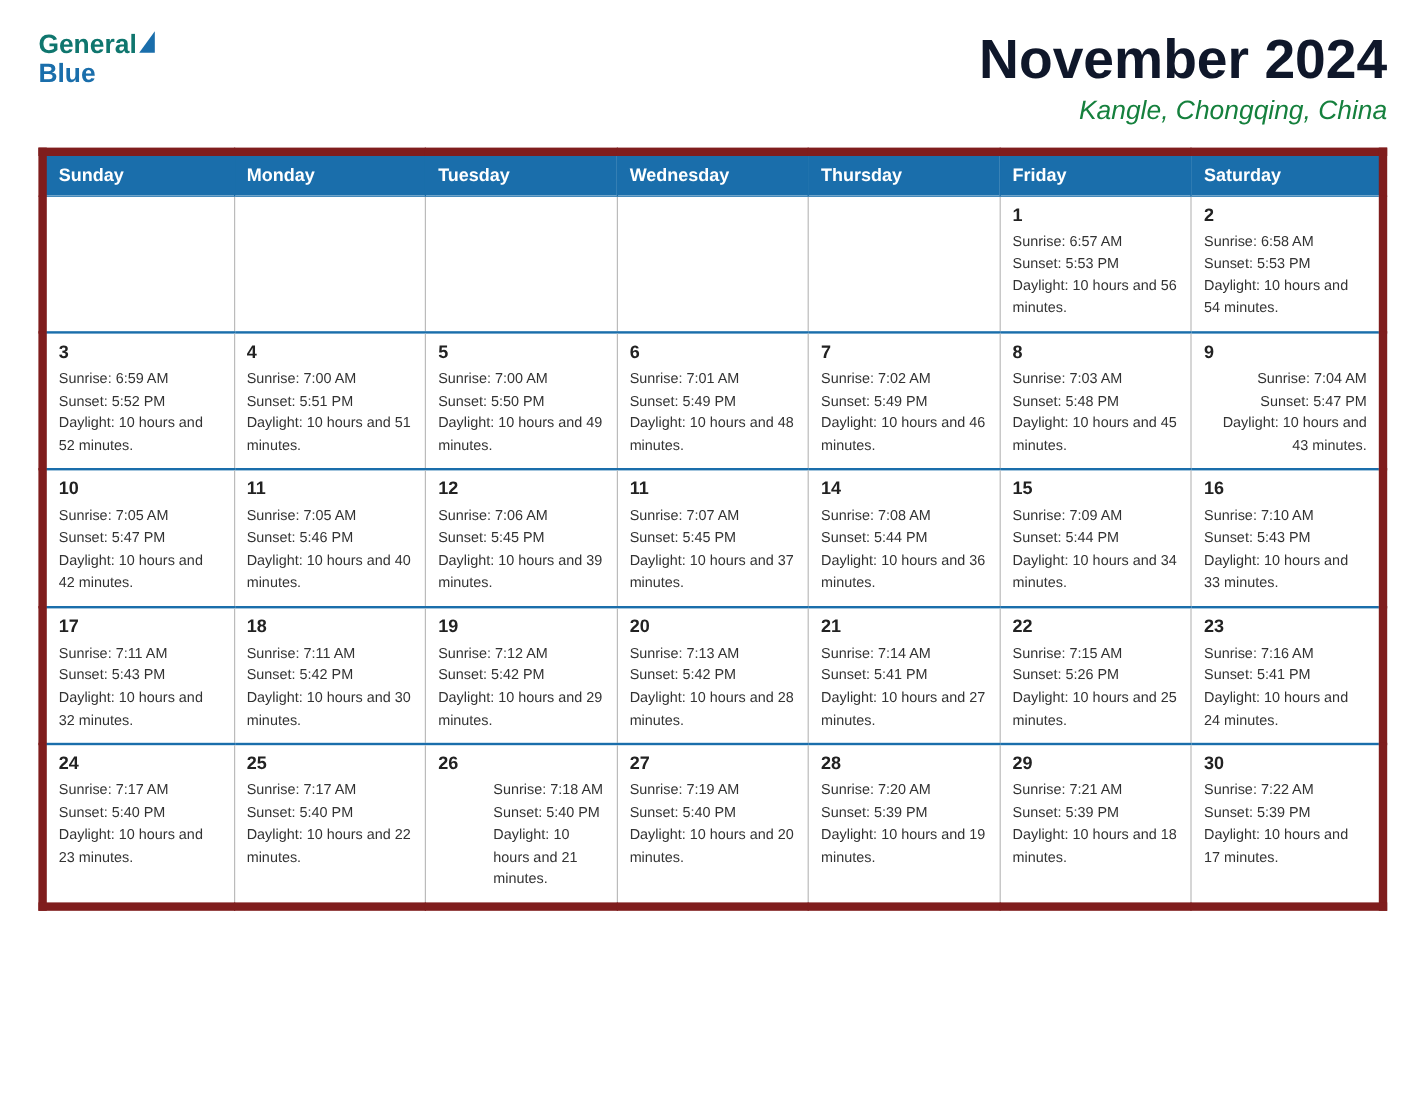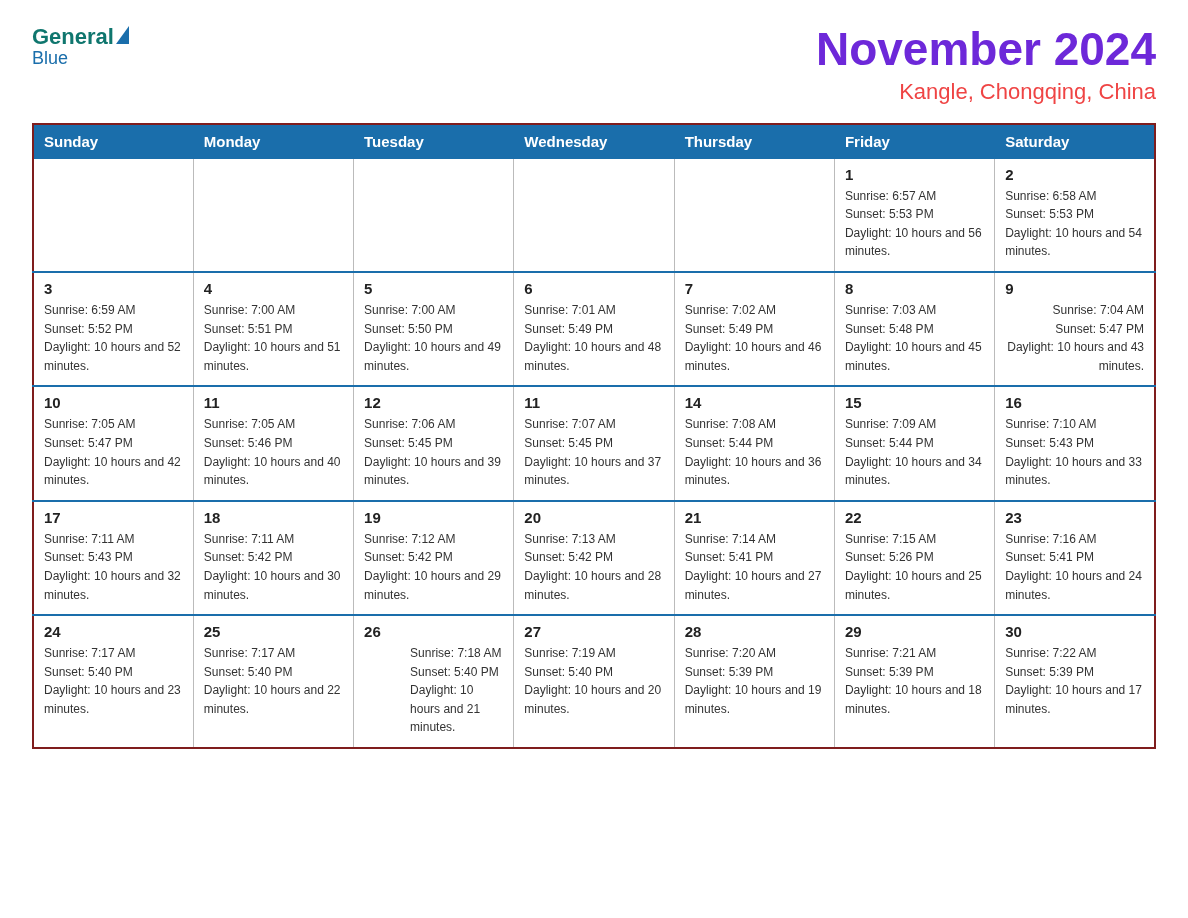--- a/index.html
+++ b/index.html
@@ -33,43 +33,44 @@
       display: inline-block;
       width: 0; height: 0;
       border-left: 13px solid transparent;
       border-bottom: 18px solid #1a6eab;
       margin-left: 2px;
       vertical-align: middle;
       position: relative;
       top: -2px;
     }
     .logo-bottom {
-      font-size: 18px;
-      font-weight: normal;
+      font-size: 22px;
+      font-weight: bold;
       color: #1a6eab;
       margin-top: -2px;
     }
     .title-area {
       text-align: right;
     }
     .calendar-title {
       font-size: 46px;
       font-weight: bold;
-      color: #6d28d9;
+      color: #0f172a;
       line-height: 1.1;
     }
     .calendar-subtitle {
       font-size: 22px;
-      color: #ef4444;
+      color: #15803d;
       margin-top: 4px;
+      font-style: italic;
     }
     .calendar {
       width: 100%;
       border-collapse: collapse;
-      border: 2px solid #7f1d1d;
+      border: 7px solid #7f1d1d;
     }
     .calendar th {
       background: #1a6eab;
       color: #fff;
       font-size: 15px;
       font-weight: bold;
       padding: 8px 10px;
       text-align: left;
       border: 1px solid #1a6eab;
     }

